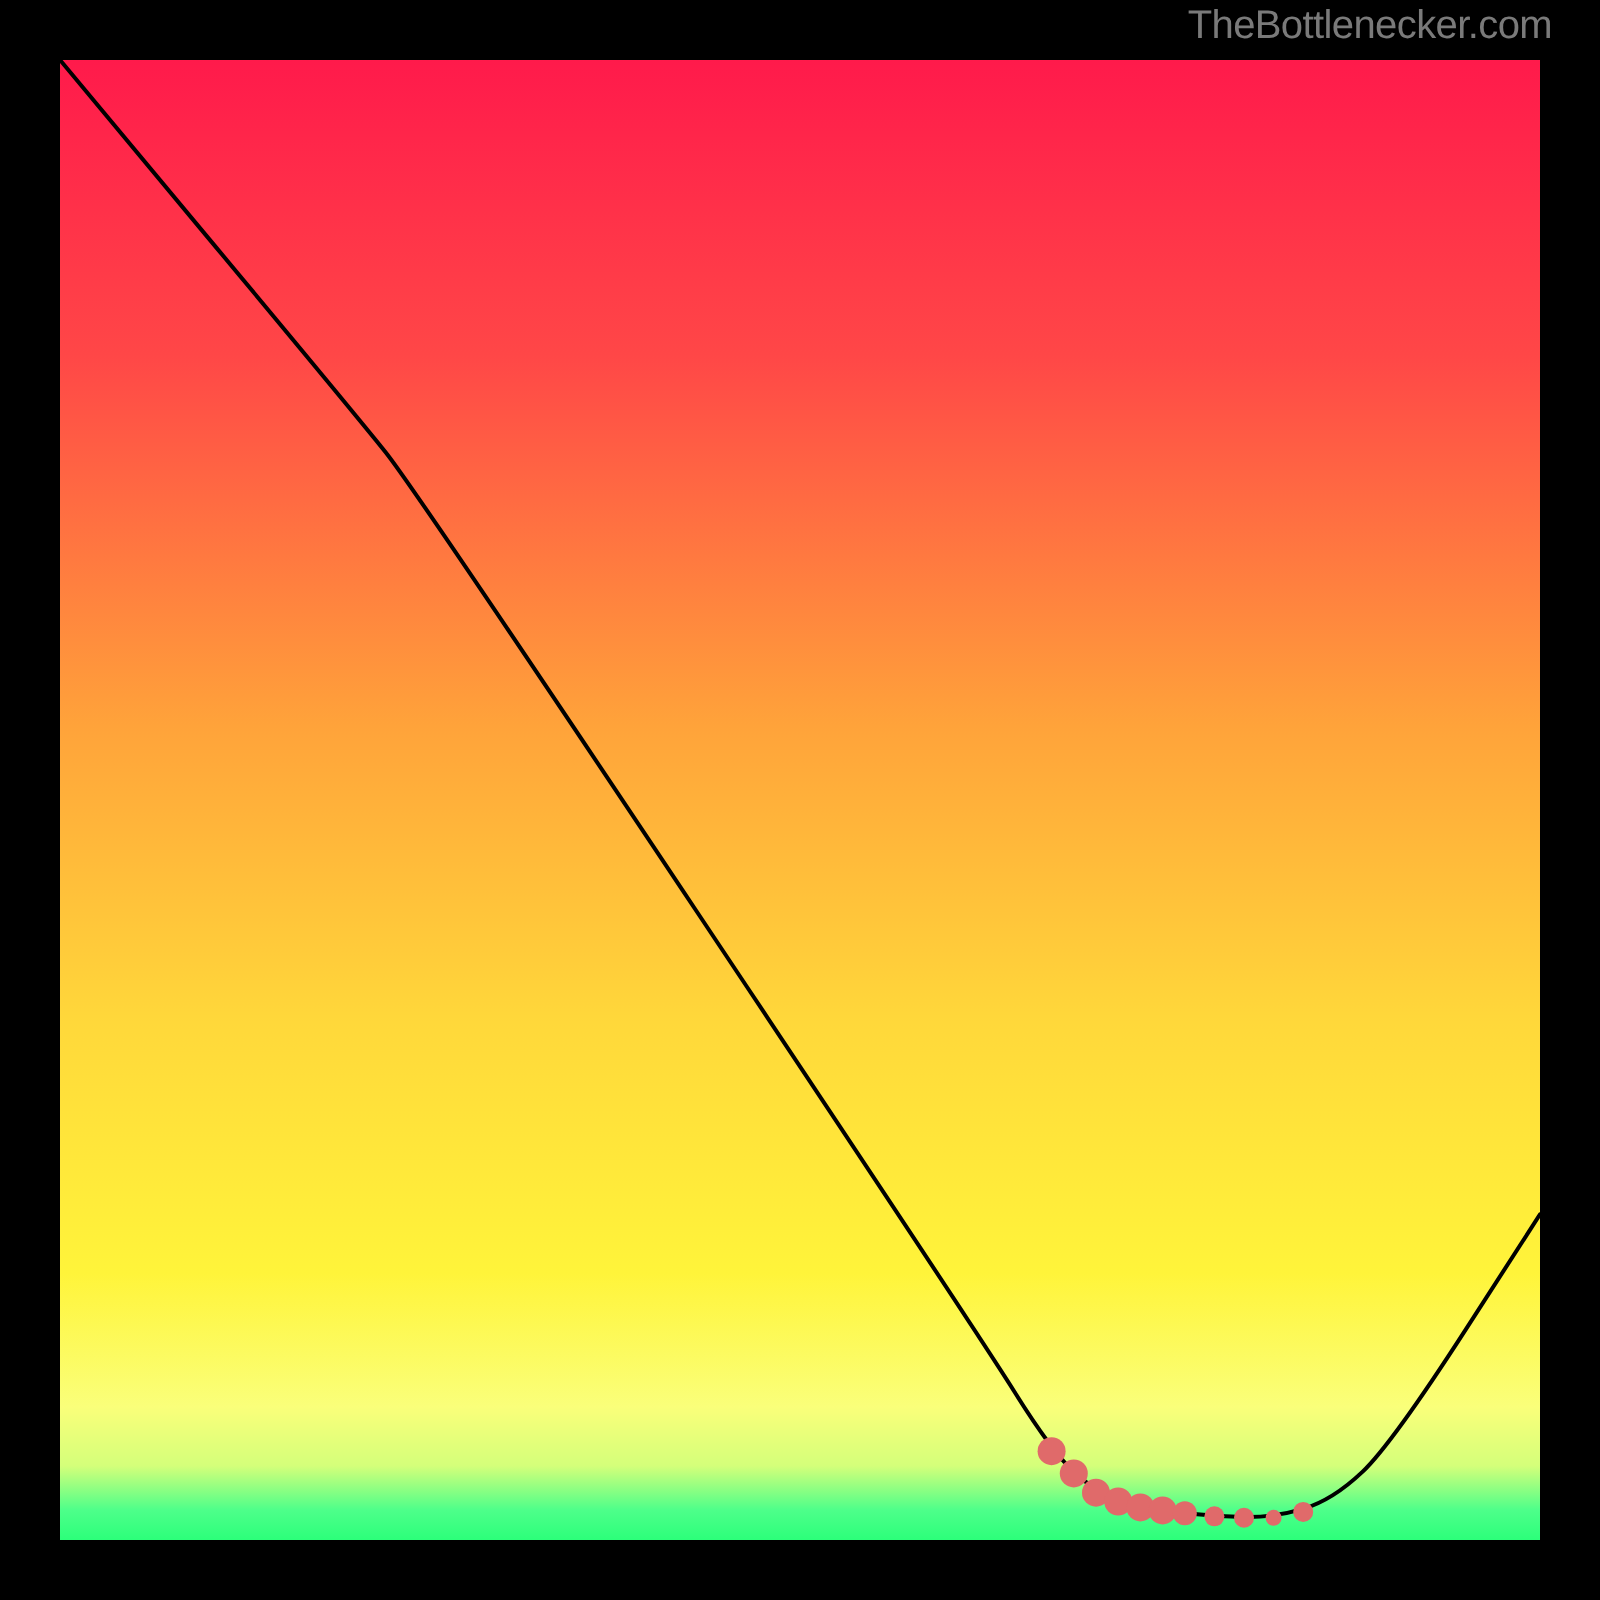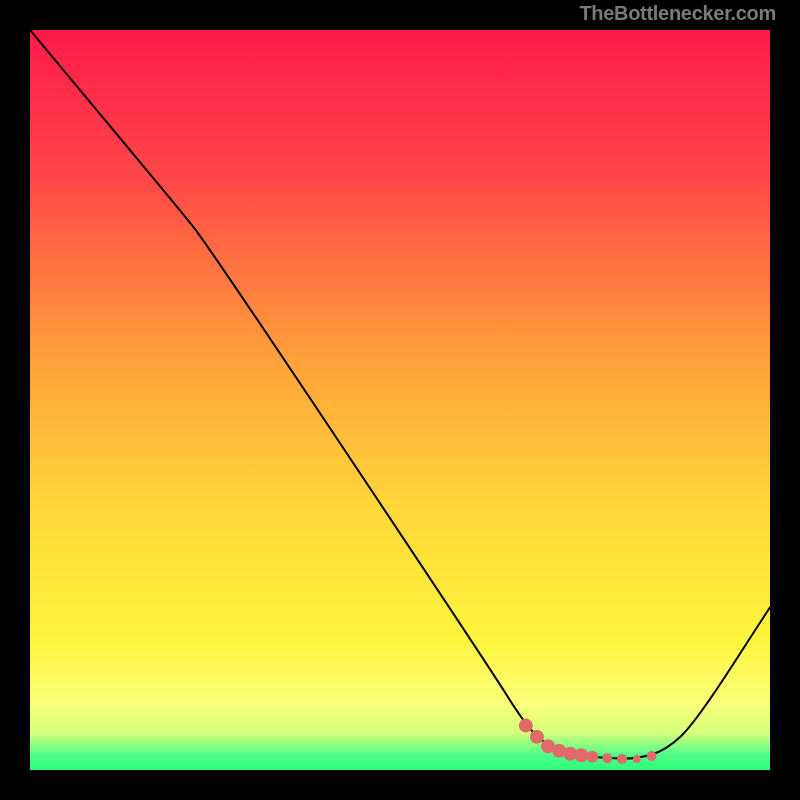--- a/index.html
+++ b/index.html
@@ -16,21 +16,21 @@
     height: 800px;
     background: #000;
     position: relative;
   }
   .attribution {
     position: absolute;
     top: 2px;
     right: 24px;
     color: #7a7a7a;
     font-size: 20px;
-    font-weight: bold;
+    font-weight: normal;
     letter-spacing: -0.3px;
   }
   .plot {
     position: absolute;
     left: 30px;
     top: 30px;
     width: 740px;
     height: 740px;
   }
   .plot svg {

